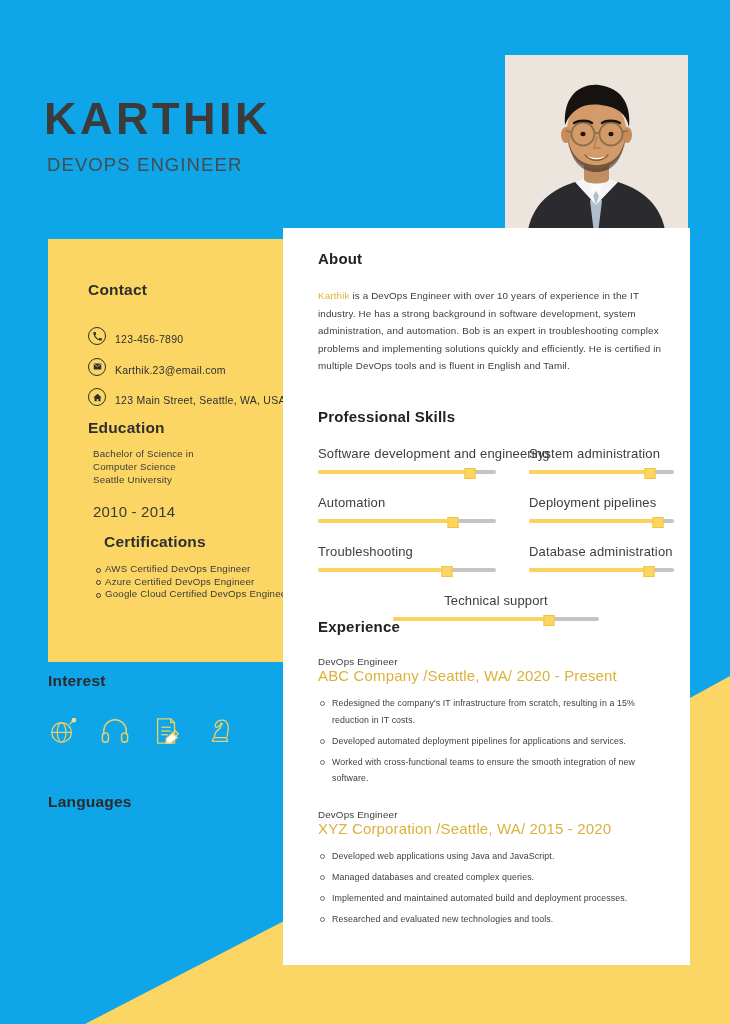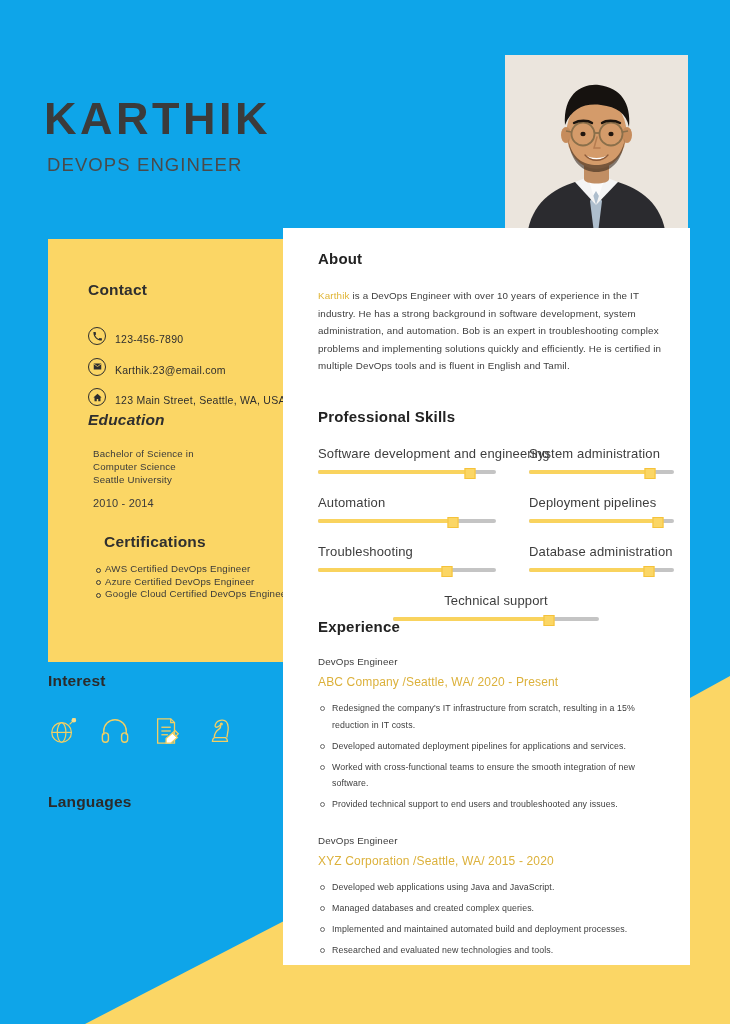--- a/index.html
+++ b/index.html
@@ -38,35 +38,35 @@
 
   
   .sidebar{
     position:absolute;left:48px;top:239px;width:235px;height:423px;
     background:#fbd665;z-index:4;
   }
   .side-h{
     font-size:15.5px;font-weight:700;color:#2f2f2f;letter-spacing:.2px;
   }
   .contact-h{position:absolute;left:40px;top:42px;}
-  .edu-h{position:absolute;left:40px;top:172px;font-style:italic;}
+  .edu-h{position:absolute;left:40px;top:180px;}
   .cert-h{position:absolute;left:40px;top:294px;margin-left:16px;}
 
   .contact-list{position:absolute;left:40px;top:88px;width:185px;}
   .contact-row{display:flex;align-items:flex-end;margin-bottom:12.5px;}
   .cicon{
     width:16px;height:16px;border:1.3px solid #2e2e2e;border-radius:50%;
     display:flex;align-items:center;justify-content:center;flex:0 0 auto;
   }
   .cicon svg{display:block;}
   .ctext{margin-left:9px;font-size:10.5px;color:#2e2e2e;letter-spacing:.25px;white-space:nowrap;}
 
   .edu-body{position:absolute;left:45px;top:208px;width:190px;}
   .edu-line{font-size:9.7px;color:#3a3a3a;line-height:13.2px;letter-spacing:.2px;}
-  .edu-years{font-size:11px;color:#3a3a3a;margin-top:10px;letter-spacing:.2px;}
+  .edu-years{font-size:15px;color:#3a3a3a;margin-top:16px;letter-spacing:.2px;}
 
   .cert-list{position:absolute;left:48px;top:324px;width:200px;margin:0;padding:0;list-style:none;}
   .cert-list li{
     font-size:9.7px;color:#3a3a3a;line-height:12.6px;letter-spacing:.2px;
     position:relative;padding-left:9px;
   }
   .cert-list li::before{
     content:"";position:absolute;left:0;top:4.6px;
     width:3px;height:3px;border:1px solid #3a3a3a;border-radius:50%;
   }
@@ -112,21 +112,21 @@
   }
   .skill-center{width:100%;display:flex;flex-direction:column;align-items:center;}
   .skill-center .skill-label{text-align:center;}
   .skill-center .track-wrap{width:58%;}
 
   .exp-h{position:absolute;left:35px;top:390px;}
 
   .exp{position:absolute;left:35px;top:428px;width:352px;}
   .job{margin-bottom:22px;}
   .job-title{font-size:9.8px;color:#3d3d3d;letter-spacing:.15px;}
-  .job-meta{font-size:12px;color:#dcb13b;letter-spacing:.15px;margin-top:8px;}
+  .job-meta{font-size:15px;color:#dcb13b;letter-spacing:.15px;}
   .job-ul{margin:11px 0 0 0;padding:0;list-style:none;}
   .job-ul li{
     position:relative;padding-left:14px;
     font-size:8.8px;line-height:16.5px;color:#3d3d3d;letter-spacing:.1px;
     margin-bottom:4.5px;
   }
   .job-ul li::before{
     content:"";position:absolute;left:2px;top:6px;
     width:3.2px;height:3.2px;border:1px solid #6a6a6a;border-radius:50%;
   }
@@ -347,21 +347,20 @@
     <div class="sec-h exp-h">Experience</div>
 
     <div class="exp">
       <div class="job">
         <div class="job-title">DevOps Engineer</div>
         <div class="job-meta">ABC Company /Seattle, WA/ 2020 - Present</div>
         <ul class="job-ul">
           <li>Redesigned the company's IT infrastructure from scratch, resulting in a 15% reduction in IT costs.</li>
           <li>Developed automated deployment pipelines for applications and services.</li>
           <li>Worked with cross-functional teams to ensure the smooth integration of new software.</li>
-          <li>Provided technical support to end users and troubleshooted any issues.</li>
         </ul>
       </div>
       <div class="job">
         <div class="job-title">DevOps Engineer</div>
         <div class="job-meta">XYZ Corporation /Seattle, WA/ 2015 - 2020</div>
         <ul class="job-ul">
           <li>Developed web applications using Java and JavaScript.</li>
           <li>Managed databases and created complex queries.</li>
           <li>Implemented and maintained automated build and deployment processes.</li>
           <li>Researched and evaluated new technologies and tools.</li>

